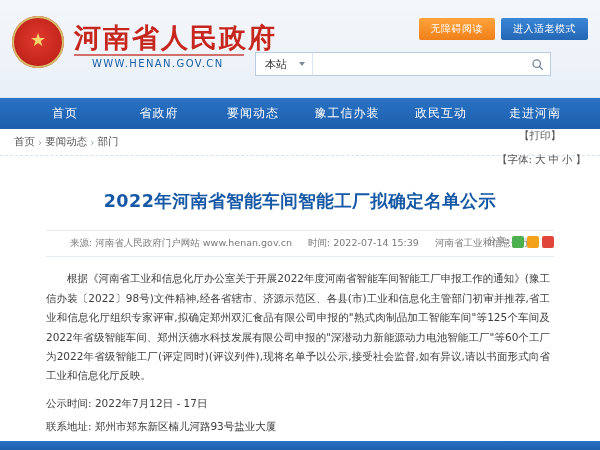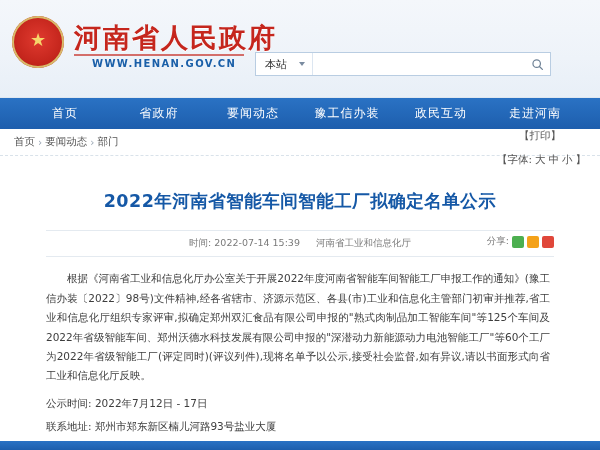--- a/index.html
+++ b/index.html
@@ -60,21 +60,21 @@
     font-family: "DejaVu Sans", "Liberation Sans", sans-serif;
     text-shadow: 0 1px 0 #fff;
   }
   .site-url {
     position: absolute;
     left: 92px;
     top: 58px;
     font-size: 10px;
     letter-spacing: 1.4px;
     color: #1a5fa8;
-    font-weight: bold;
+    font-weight: normal;
   }
   .title-underline {
     position: absolute;
     left: 74px;
     top: 54px;
     width: 170px;
     height: 2px;
     background: #c5261d;
     opacity: .65;
   }
@@ -289,20 +289,24 @@
       </div>
       <input class="search-input" type="text" value="" placeholder="" style="">
       <button class="search-btn">
         <svg width="13" height="13" viewBox="0 0 16 16">
           <circle cx="7" cy="7" r="4.6" fill="none" stroke="#6f8296" stroke-width="1.5"></circle>
           <line x1="10.4" y1="10.4" x2="14" y2="14" stroke="#6f8296" stroke-width="1.6" stroke-linecap="round"></line>
         </svg>
       </button>
     </div>
 
+    <div class="top-buttons">
+      <div class="btn-pill btn-orange">无障碍阅读</div>
+      <div class="btn-pill btn-blue">进入适老模式</div>
+    </div>
   </div>
 
   <div class="nav">
     <div class="nav-item">首页</div>
     <div class="nav-item">省政府</div>
     <div class="nav-item">要闻动态</div>
     <div class="nav-item">豫工信办装</div>
     <div class="nav-item">政民互动</div>
     <div class="nav-item">走进河南</div>
   </div>
@@ -319,20 +323,24 @@
       <span class="fsize">
         <span>【字体:</span><span>大</span><span>中</span><span>小</span><span>】</span>
       </span>
     </div>
   </div>
 
   <div class="article">
     <div class="doc-title">2022年河南省智能车间智能工厂拟确定名单公示</div>
 
     <div class="meta-bar">
+      <span>
+        <span class="m-label">来源:</span>
+        <span class="m-val">河南省人民政府门户网站 www.henan.gov.cn</span>
+      </span>
       <span>
         <span class="m-label">时间:</span>
         <span class="m-val">2022-07-14 15:39</span>
       </span>
       <span class="m-val">河南省工业和信息化厅</span>
 
       <span class="share">
         <span>分享:</span>
         <span class="share-ico s-green"></span>
         <span class="share-ico s-orange"></span>

